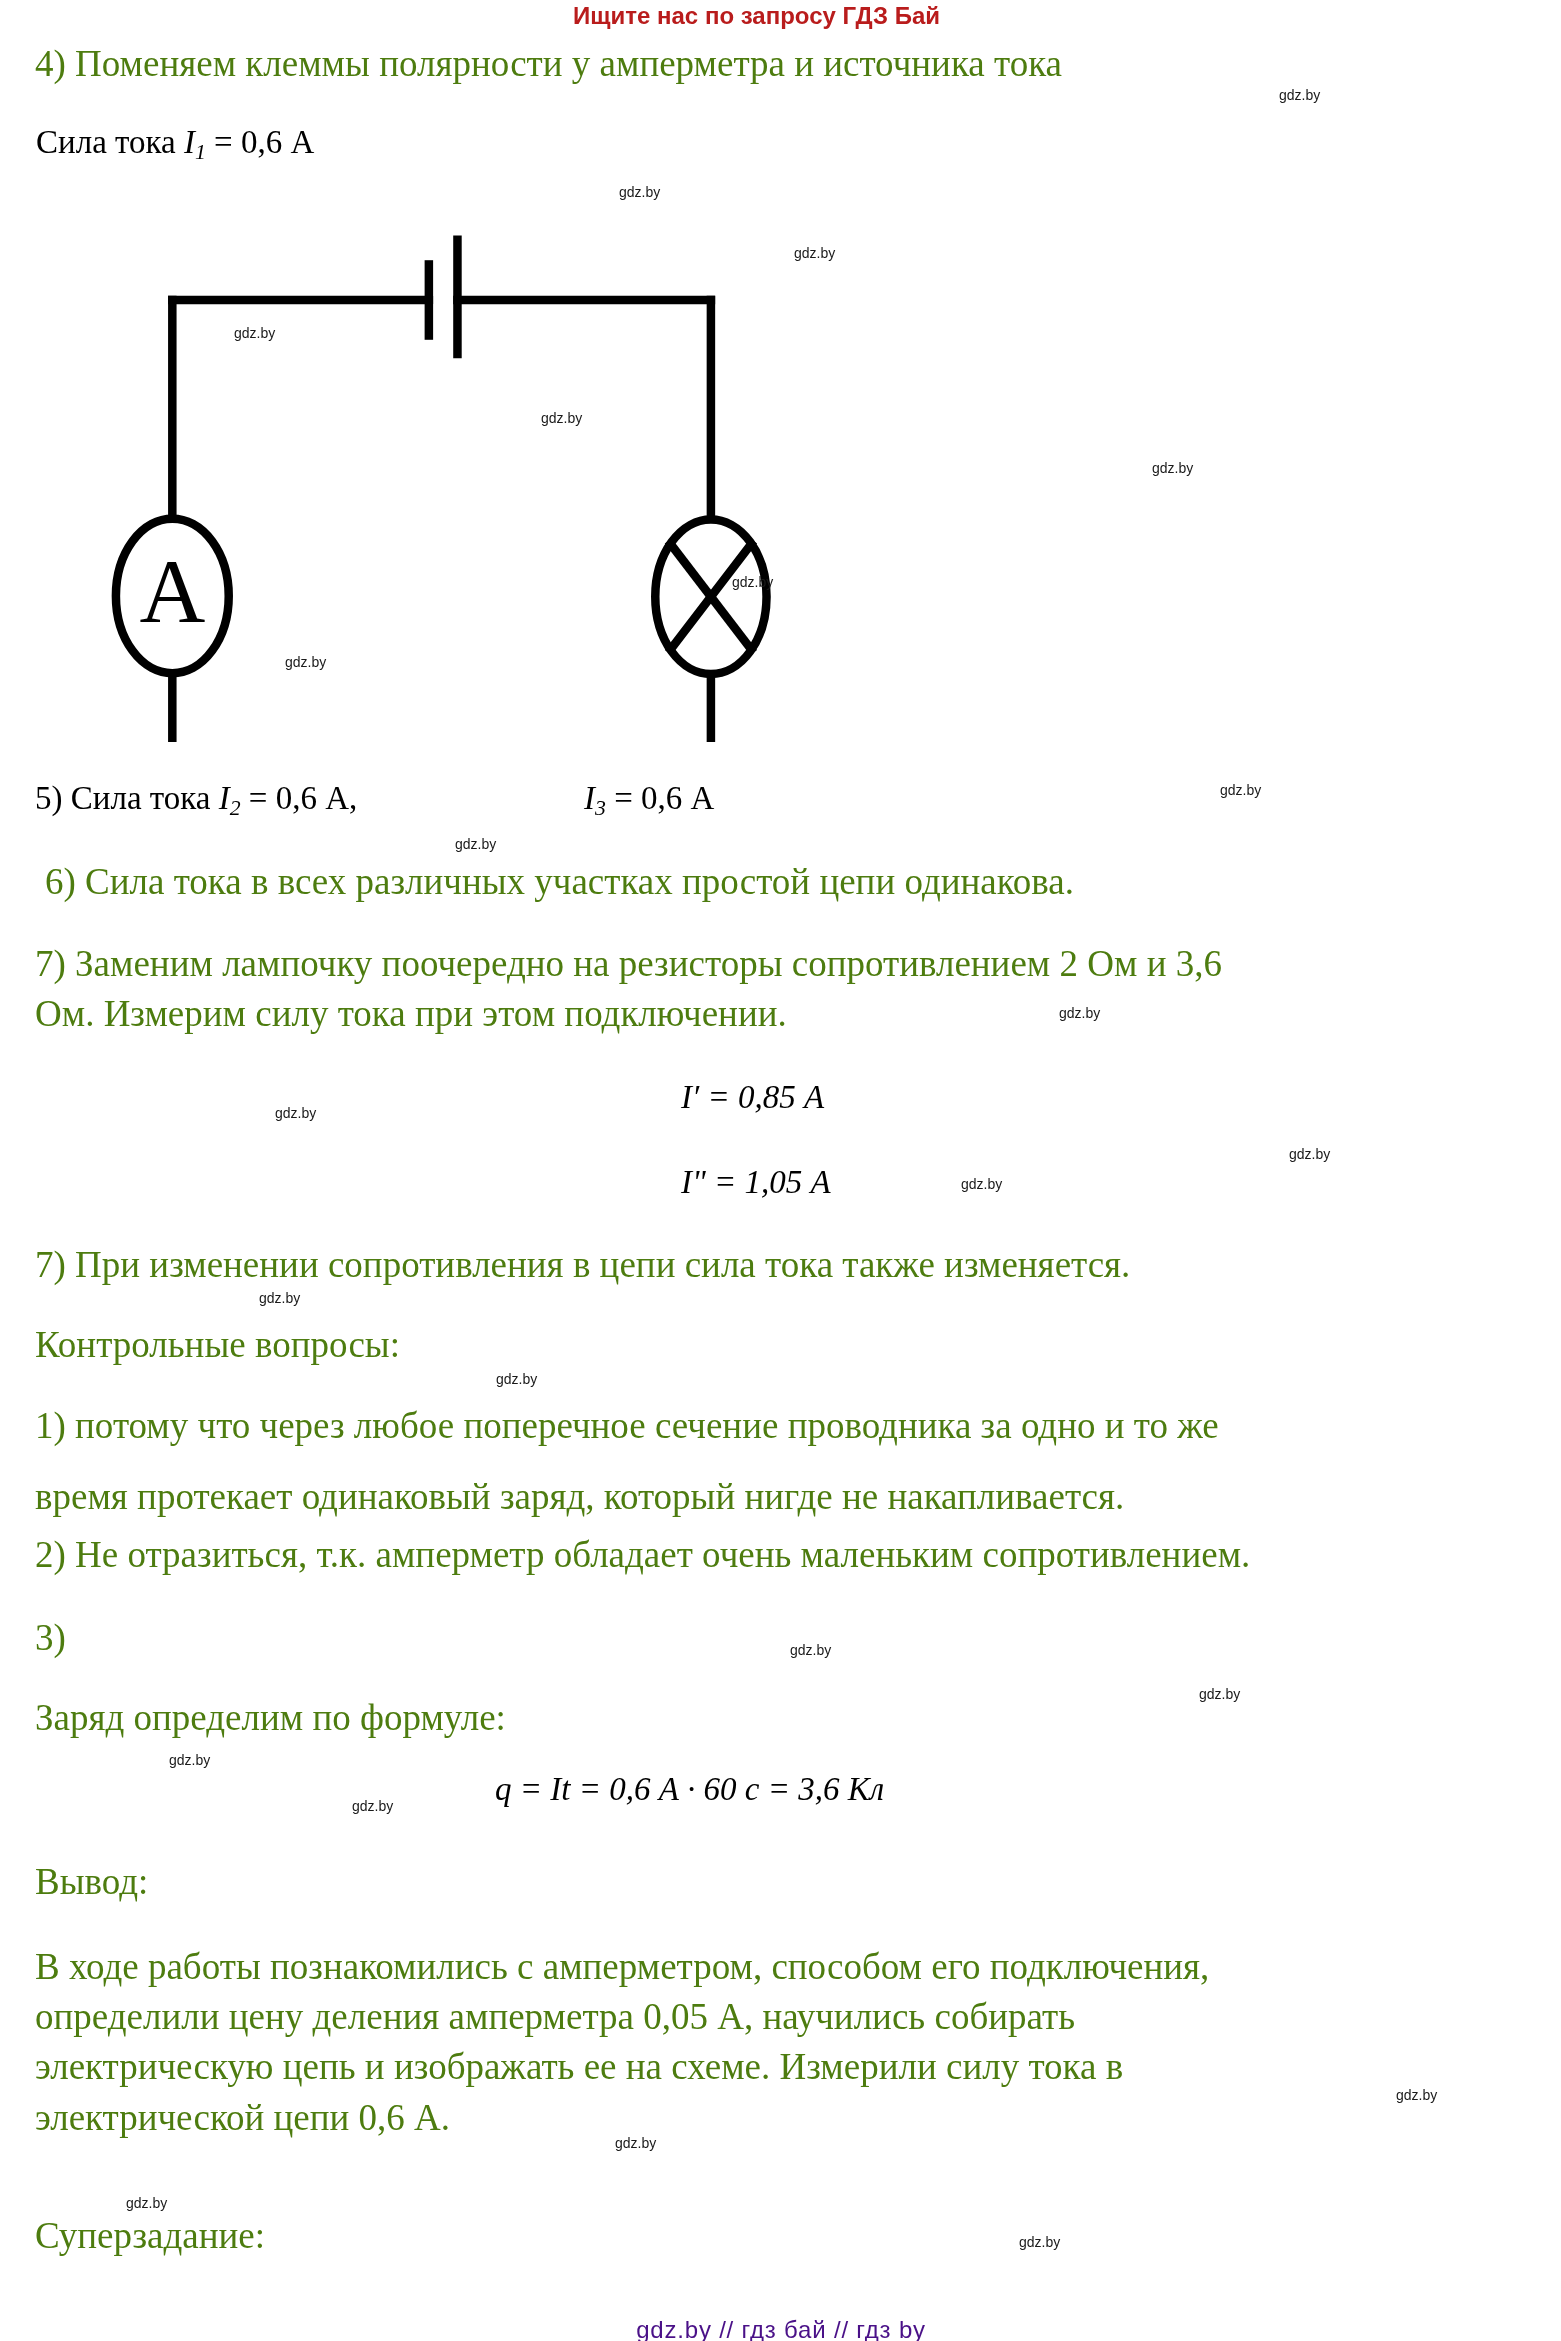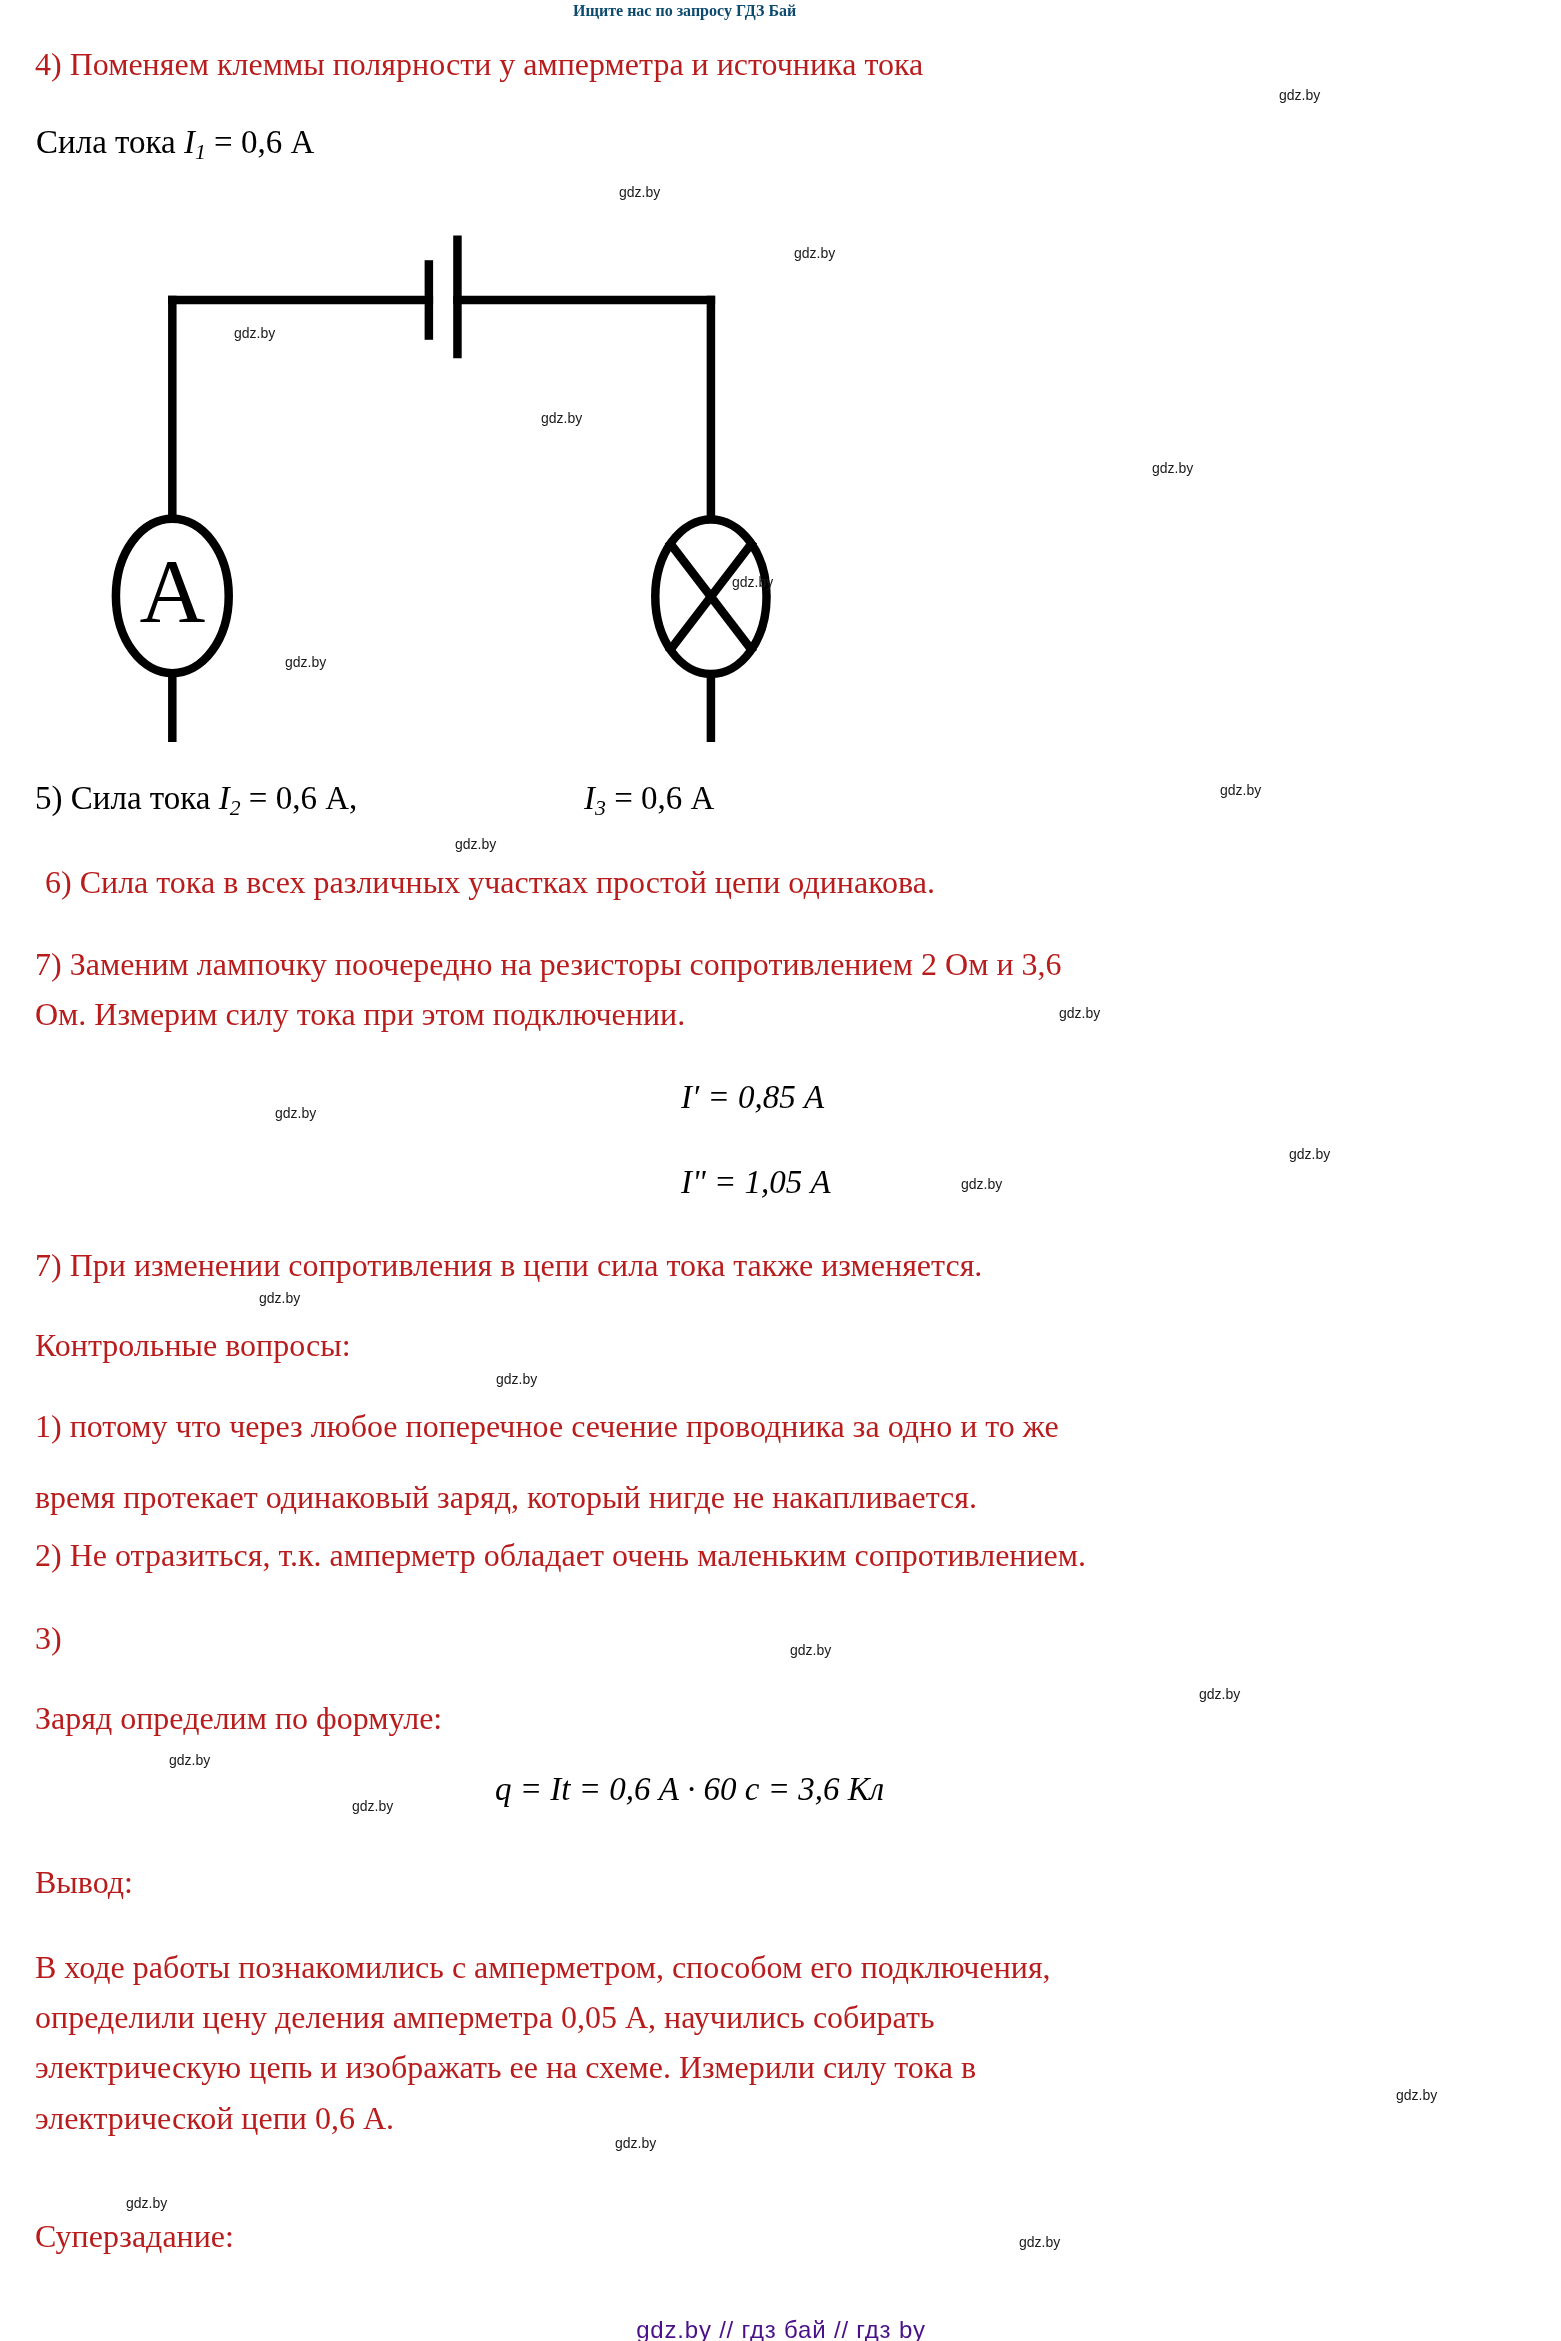--- a/index.html
+++ b/index.html
@@ -27,34 +27,34 @@
     color: #1a1a1a;
     white-space: nowrap;
     letter-spacing: 0px;
   }
 
   
   .promo {
     position: absolute;
     left: 573px;
     top: 1.5px;
-    font-family: Liberation Serif, serif;
-    font-size: 16px;
+    font-family: Liberation Sans, sans-serif;
+    font-size: 24px;
     font-weight: bold;
-    color: #0c4a6e;
+    color: #b91c1c;
     white-space: nowrap;
   }
 
   
   .para {
     position: absolute;
     font-family: "Liberation Serif", "DejaVu Serif", serif;
-    font-size: 32px;
+    font-size: 37px;
     line-height: 48px;
-    color: #b91c1c;
+    color: #4d7c0f;
     white-space: nowrap;
     text-align: right;
   }
 
   .formula {
     position: absolute;
     font-family: "Liberation Serif", "DejaVu Serif", serif;
     font-size: 33px;
     color: #000000;
     white-space: nowrap;

